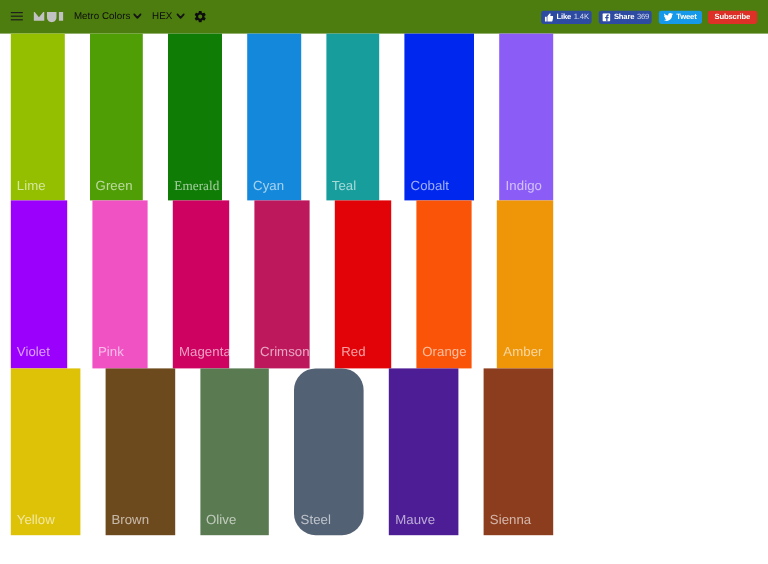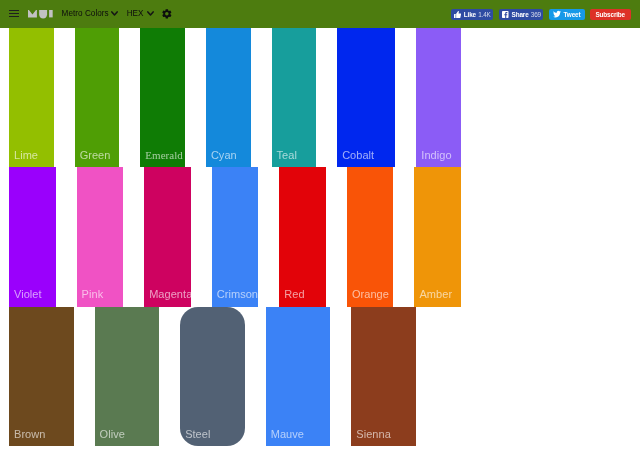--- a/index.html
+++ b/index.html
@@ -157,43 +157,46 @@
     <div class="row">
       <div class="sw" style="background: rgb(154, 0, 252);">
         <span class="nm">Violet</span>
       </div>
       <div class="sw" style="background: rgb(240, 82, 196);">
         <span class="nm">Pink</span>
       </div>
       <div class="sw" style="background: rgb(206, 2, 96);">
         <span class="nm">Magenta</span>
       </div>
-      <div class="sw" style="background: #3b82f6;">
+      <div class="sw" style="background: #be185d;">
         <span class="nm">Crimson</span>
       </div>
       <div class="sw" style="background: rgb(226, 3, 9);">
         <span class="nm">Red</span>
       </div>
       <div class="sw" style="background: rgb(249, 84, 7);">
         <span class="nm">Orange</span>
       </div>
       <div class="sw" style="background: rgb(239, 149, 8);">
         <span class="nm">Amber</span>
       </div>
     </div>
     <div class="row">
+      <div class="sw" style="background: rgb(222, 194, 7);">
+        <span class="nm">Yellow</span>
+      </div>
       <div class="sw" style="background: rgb(109, 73, 30);">
         <span class="nm">Brown</span>
       </div>
       <div class="sw" style="background: rgb(90, 122, 81);">
         <span class="nm">Olive</span>
       </div>
       <div class="sw" style="background: rgb(82, 97, 116); border-radius: 18px;">
         <span class="nm">Steel</span>
       </div>
-      <div class="sw" style="background: #3b82f6;">
+      <div class="sw" style="background: #4c1d95;">
         <span class="nm">Mauve</span>
       </div>
       <div class="sw" style="background: rgb(140, 61, 29);">
         <span class="nm">Sienna</span>
       </div>
     </div>
   </div>
 
 </body></html>

